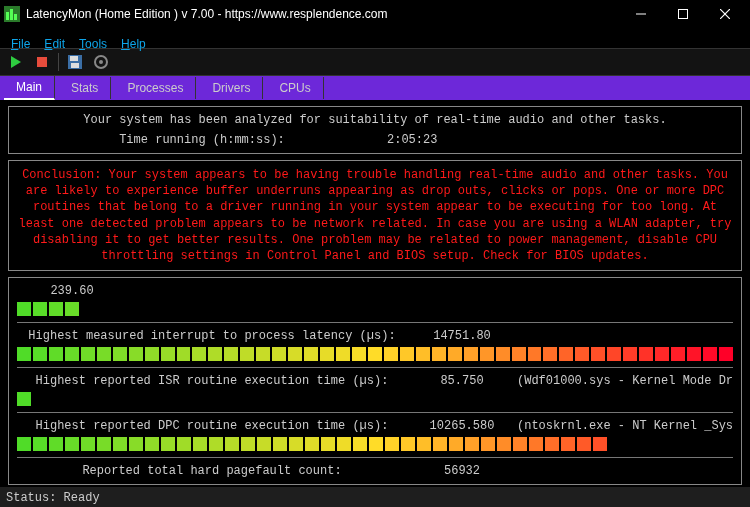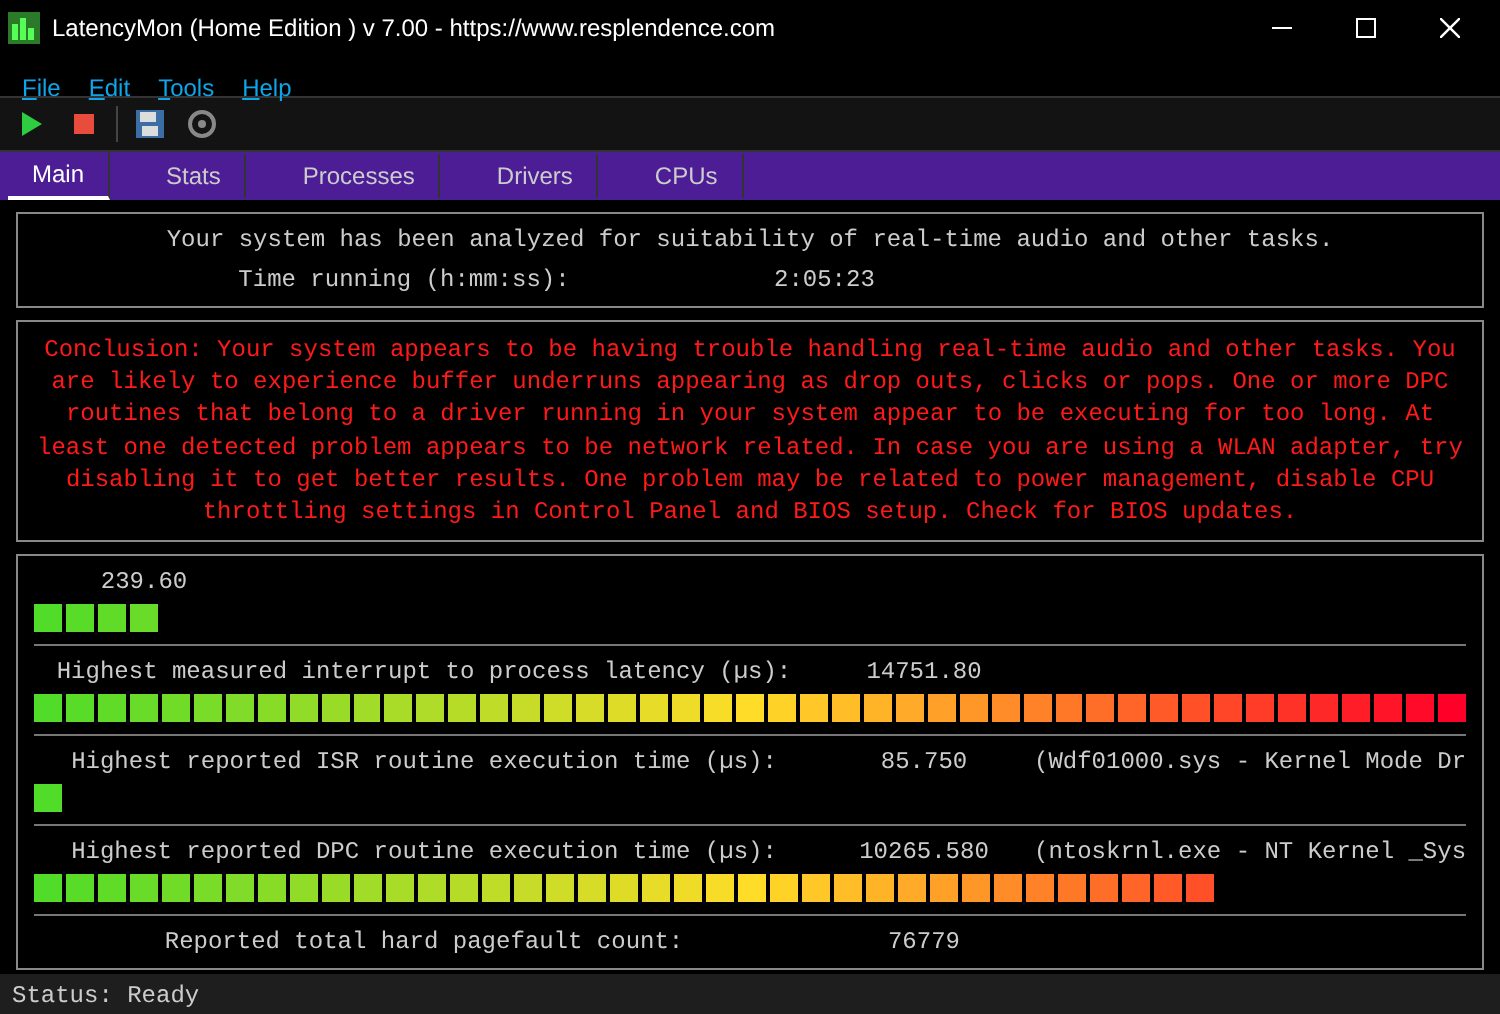--- a/index.html
+++ b/index.html
@@ -7,21 +7,21 @@
 .titlebar { height:28px; background:#000; display:flex; align-items:center; padding:0 4px; color:#fff; font-family:"Segoe UI",sans-serif; font-size:12px; }
 .titlebar-icon { width:16px; height:16px; margin-right:6px; }
 .titlebar-text { flex:1; }
 .winbtns { display:flex; gap:0; }
 .winbtn { width:42px; height:28px; display:flex; align-items:center; justify-content:center; color:#fff; }
 .menubar { height:20px; background:#000; display:flex; padding:0 6px; font-family:"Segoe UI",sans-serif; font-size:12px; gap:4px; align-items:center; }
 .menu-item { padding:2px 5px; color:#0ea5e9;margin-top:12px; }
 .menu-item u { text-decoration:underline; }
 .toolbar { height:28px; background:#131313; display:flex; align-items:center; padding:2px 6px; gap:6px; border-top:1px solid #333; border-bottom:1px solid #333;}
 .tool { width:20px; height:20px; display:flex; align-items:center; justify-content:center; }
-.tabs { height:24px; display:flex; align-items:center; padding:0 4px; gap:16px; font-family:"Segoe UI",sans-serif; font-size:12px; background:#4c1d95; }
+.tabs { height:24px; display:flex; align-items:center; padding:0 4px; gap:4px; font-family:"Segoe UI",sans-serif; font-size:12px; background:#6d28d9; }
 .tab { padding:4px 12px; color:#ccc; border-right:1px solid #333;}
 .tab.active { color:#fff; border-bottom:2px solid #fff; }
 .content { padding:6px 8px 6px 8px; overflow:hidden;text-align:center; }
 .panel { border:1px solid #888; padding:6px 8px; margin-bottom:6px; background:#000; }
 .line { display:flex; }
 .label { width:390px; }
 .val { width:110px; }
 .extra { flex:1; white-space:nowrap; overflow:hidden; }
 .runline { display:flex; }
 .runlabel { width:370px; }
@@ -239,19 +239,19 @@
           <div class="seg" style="background: rgb(255, 120, 40);"></div>
           <div class="seg" style="background: rgb(255, 110, 40);"></div>
           <div class="seg" style="background: rgb(255, 100, 40);"></div>
           <div class="seg" style="background: rgb(255, 90, 40);"></div>
           <div class="seg" style="background: rgb(255, 80, 40);"></div>
         </div>
       </div>
     <hr class="hr">
     <div class="line">
       <span class="label">Reported total hard pagefault count:</span>
-      <span class="val">76779</span>
+      <span class="val">56932</span>
     </div>
   </div>
 
 </div>
 
 <div class="status">Status: Ready</div>
 
 </body></html>

